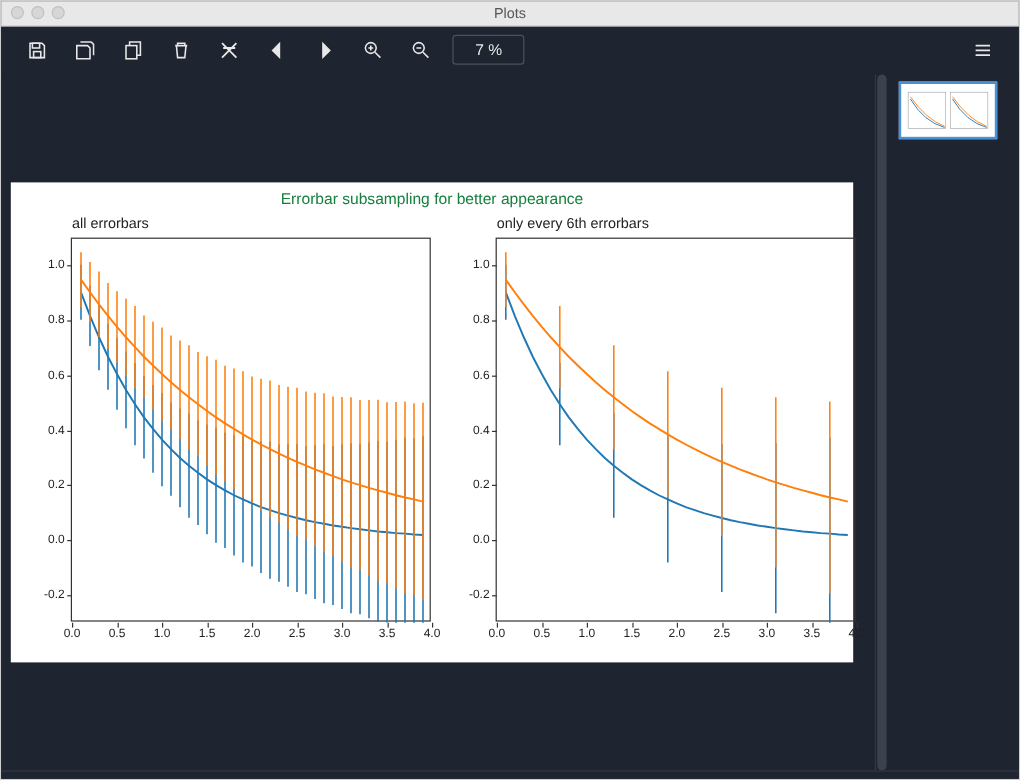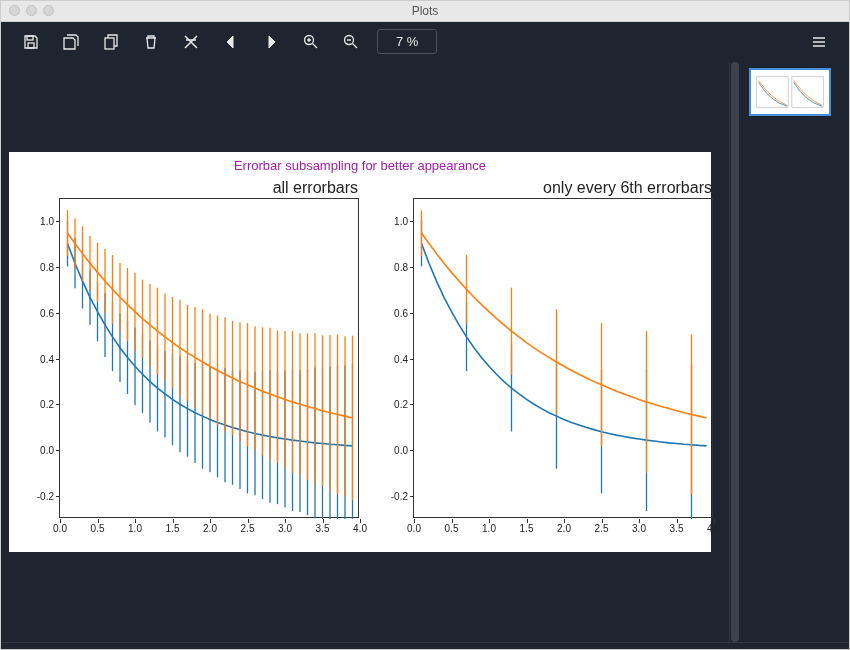--- a/index.html
+++ b/index.html
@@ -99,36 +99,36 @@
   .bottom-scroll {
     height: 8px;
     background: #1e2430;
     border-top: 1px solid #303846;
   }
   .suptitle {
     position: absolute;
     top: 6px; left: 0; right: 0;
     text-align: center;
     font-size: 13px;
-    color: #a21caf;
+    color: #15803d;
   }
   .subplot {
     position: absolute;
     top: 46px;
     width: 300px;
     height: 320px;
     border: 1px solid #333;
   }
   .subplot.left { left: 50px; }
   .subplot.right { left: 404px; }
   .sub-title {
     position: absolute;
     top: -20px; left: 0; right: 0;
-    text-align: right;
-    font-size: 16px; color: #222;
+    text-align: left;
+    font-size: 12px; color: #222;
   }
   .ytick, .xtick {
     position: absolute;
     font-size: 10px;
     color: #222;
   }
   .ytick { right: 304px; text-align: right; width: 30px; transform: translateY(-50%); }
   .xtick { top: 324px; transform: translateX(-50%); }
   .tickmark-y { position: absolute; left: -4px; width: 4px; height: 1px; background: #333; }
   .tickmark-x { position: absolute; top: 320px; width: 1px; height: 4px; background: #333; }

